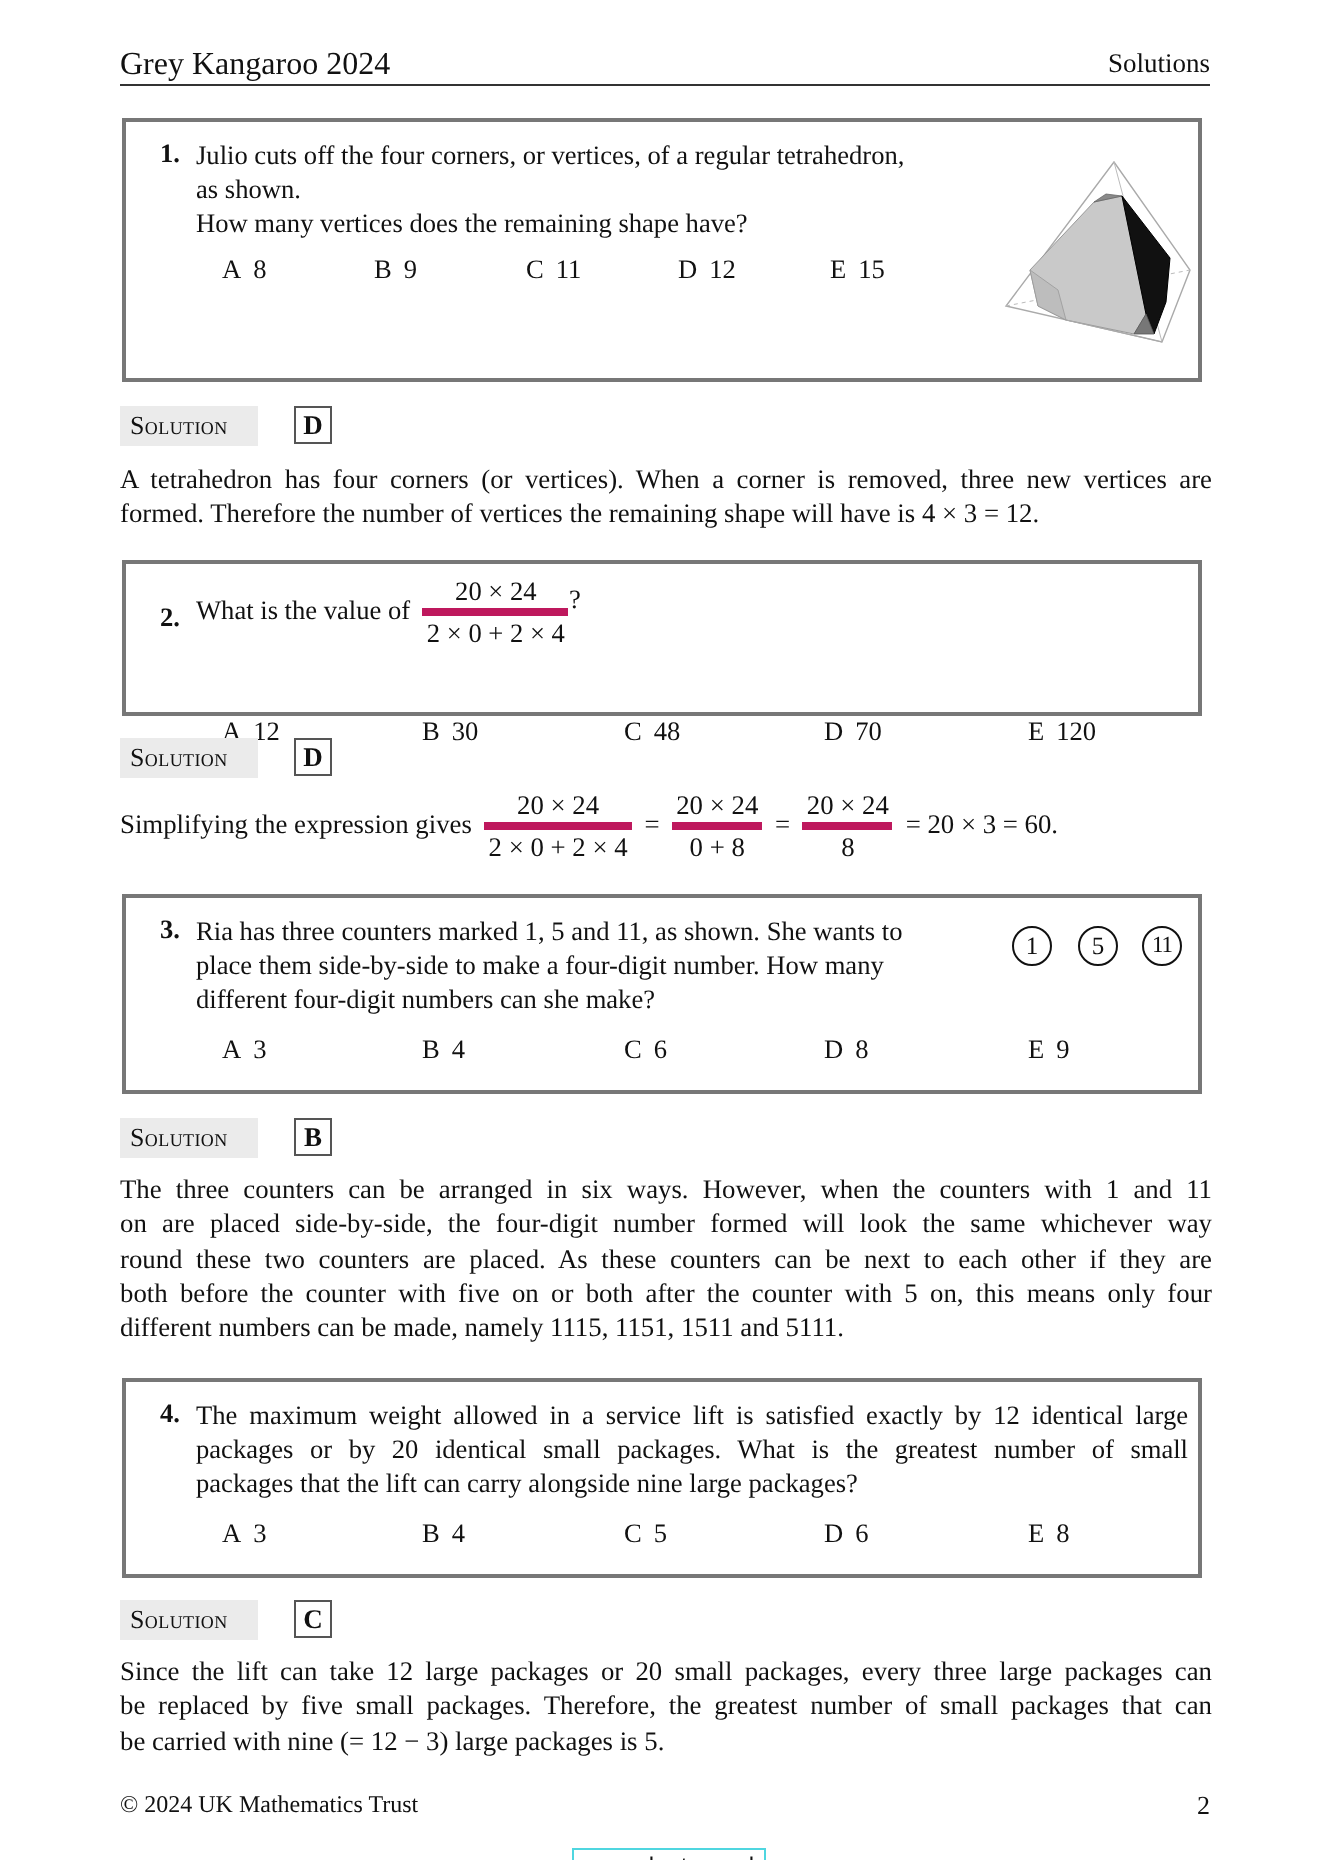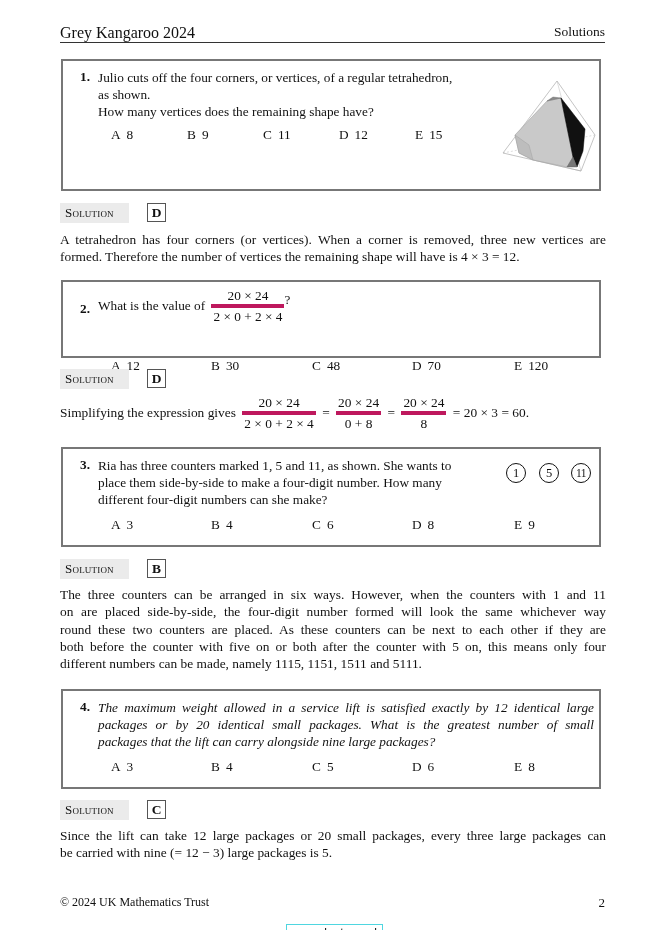--- a/index.html
+++ b/index.html
@@ -171,38 +171,39 @@
 <div class="para" style="top:586px;">
   <span class="line">The three counters can be arranged in six ways. However, when the counters with 1 and 11</span>
   <span class="line">on are placed side-by-side, the four-digit number formed will look the same whichever way</span>
   <span class="line">round these two counters are placed. As these counters can be next to each other if they are</span>
   <span class="line">both before the counter with five on or both after the counter with 5 on, this means only four</span>
   <span class="line last">different numbers can be made, namely 1115, 1151, 1511 and 5111.</span>
 </div>
 
 <div class="qbox" style="top:689px;height:100px;">
   <span class="qnum" style="top:8px;">4.</span>
-  <div class="qtext" style="top:8px;width:496px;font-style:italic;">
+  <div class="qtext" style="top:8px;width:496px;">
     <div style="text-align:justify;text-align-last:justify;white-space:nowrap;">The maximum weight allowed in a service lift is satisfied exactly by 12 identical large</div>
     <div style="text-align:justify;text-align-last:justify;white-space:nowrap;">packages or by 20 identical small packages. What is the greatest number of small</div>
     <div>packages that the lift can carry alongside nine large packages?</div>
   </div>
   <div class="opts" style="top:68px;">
     <span class="opt" style="left:0;"><span class="ltr">A</span><span>3</span></span>
     <span class="opt" style="left:100px;"><span class="ltr">B</span><span>4</span></span>
     <span class="opt" style="left:201px;"><span class="ltr">C</span><span>5</span></span>
     <span class="opt" style="left:301px;"><span class="ltr">D</span><span>6</span></span>
     <span class="opt" style="left:403px;"><span class="ltr">E</span><span>8</span></span>
   </div>
 </div>
 
 <div class="sol-row" style="top:800px;">
   <span class="sol-label">Solution</span>
   <span class="sol-ans">C</span>
 </div>
 <div class="para" style="top:827px;">
   <span class="line">Since the lift can take 12 large packages or 20 small packages, every three large packages can</span>
+  <span class="line">be replaced by five small packages. Therefore, the greatest number of small packages that can</span>
   <span class="line last">be carried with nine (= 12 − 3) large packages is 5.</span>
 </div>
 
 <div class="abs footer-left">© 2024 UK Mathematics Trust</div>
 <a class="abs footer-link" style="text-decoration:none;">www.ukmt.org.uk</a>
 <div class="abs footer-page">2</div>
 
 </body></html>

